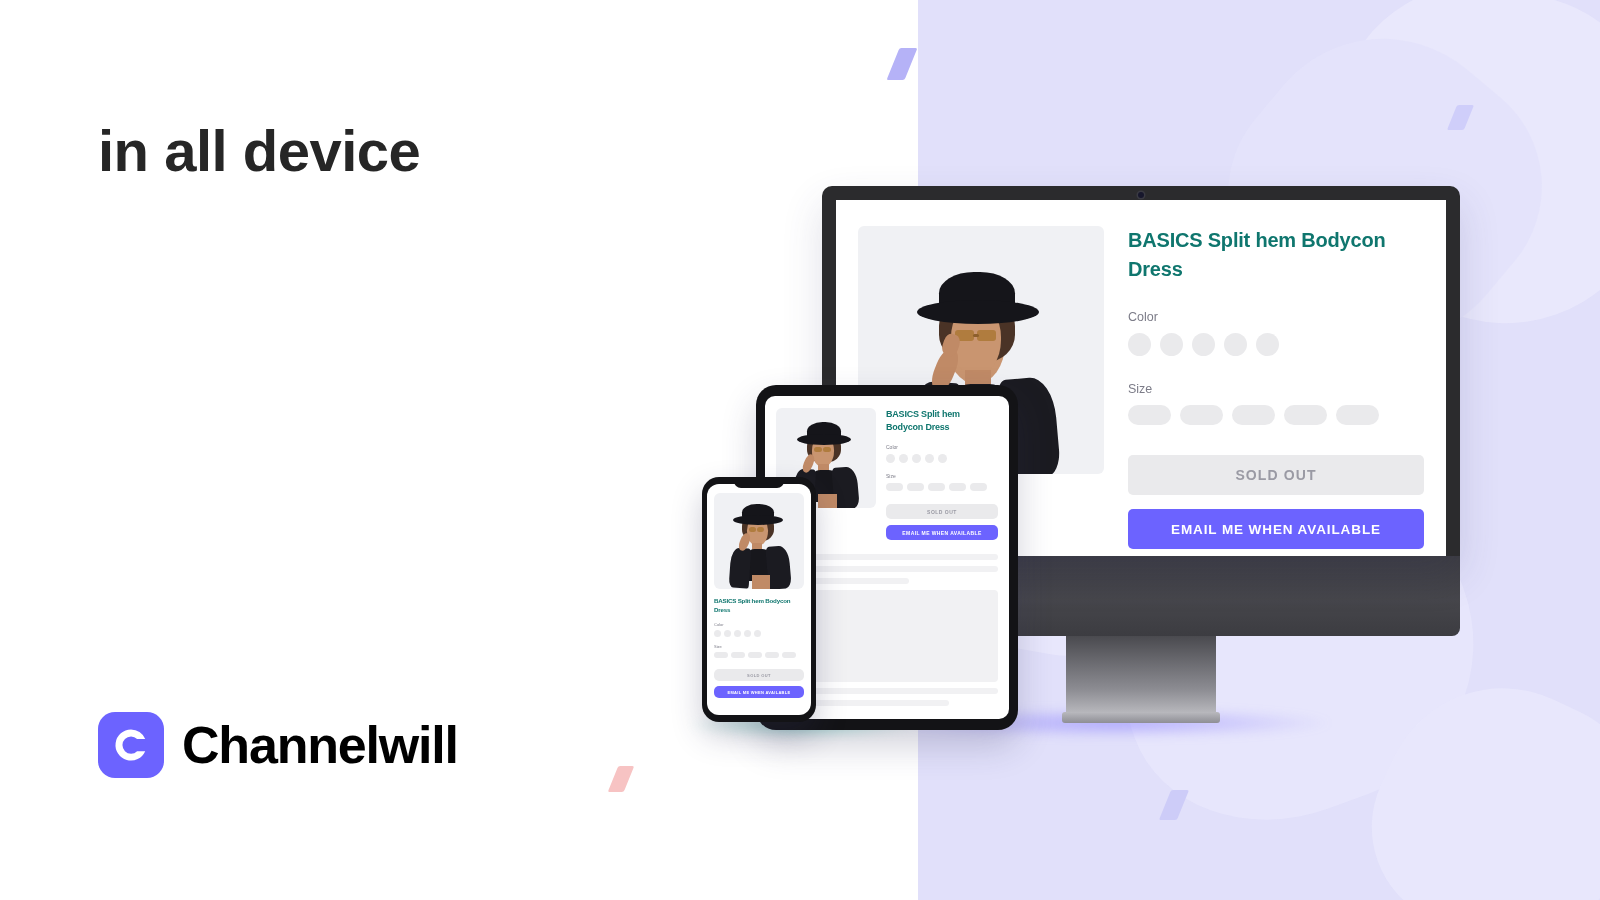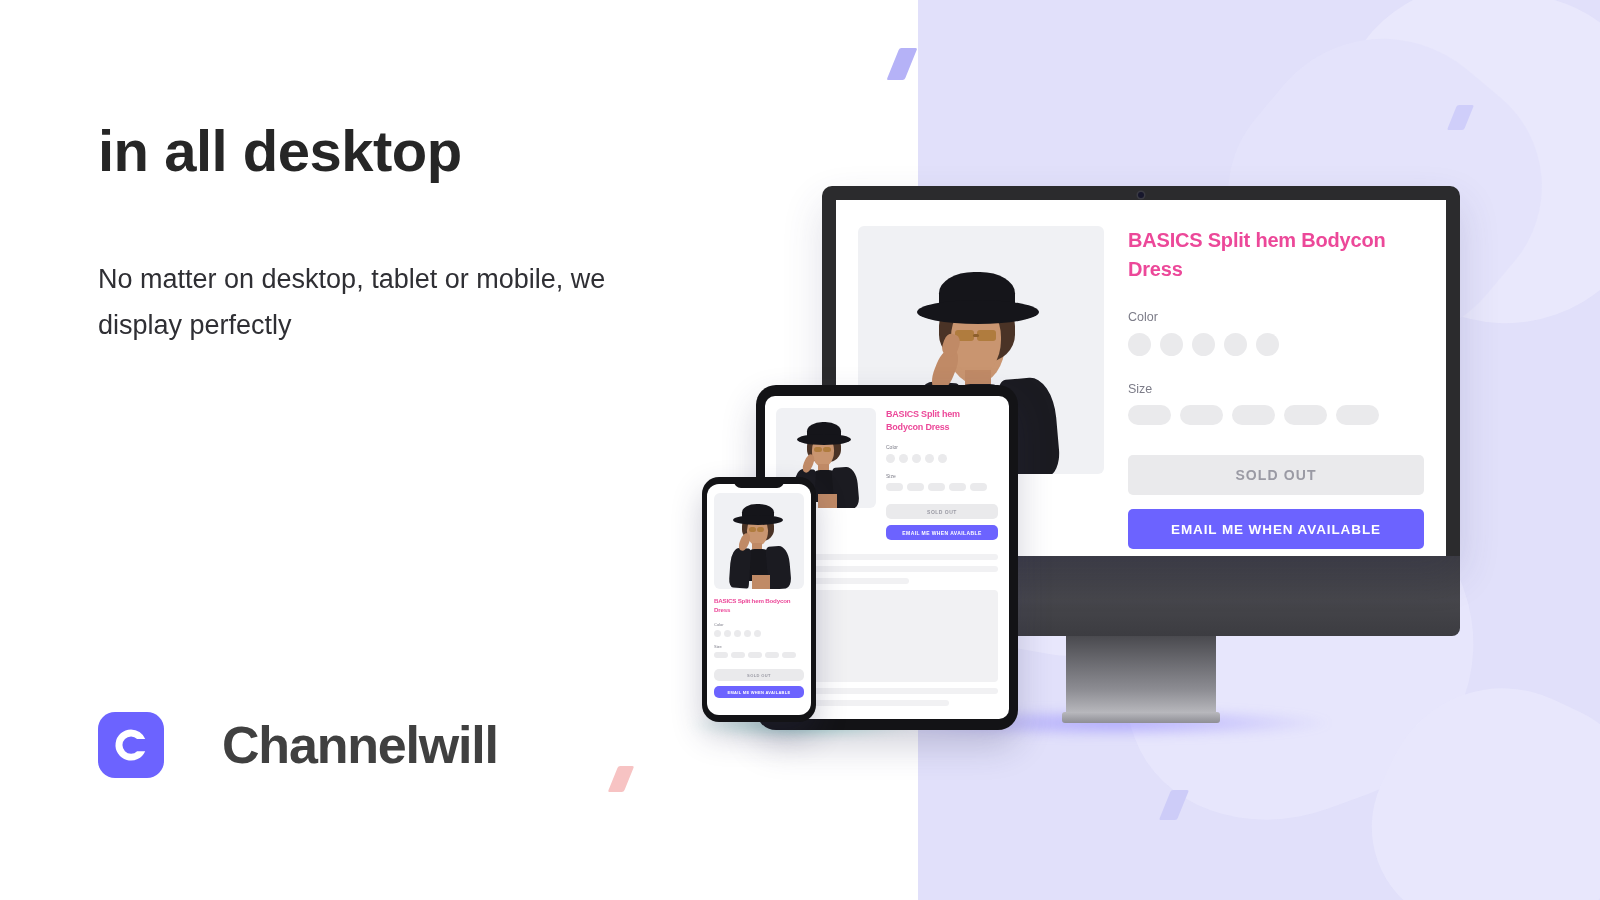--- a/index.html
+++ b/index.html
@@ -83,21 +83,21 @@
   
   .logo-row {
     position: absolute; left: 98px; top: 712px;
     display: flex; align-items: center; gap: 18px;
   }
   .logo-mark {
     width: 66px; height: 66px; border-radius: 17px; background: #6c63ff;
     display: flex; align-items: center; justify-content: center; flex: none;
   }
   .logo-word {
-    font-size: 52px; font-weight: 700; color: #404040; letter-spacing: -1.2px; margin-left: 40px;
+    font-size: 52px; font-weight: 700; color: #000000; letter-spacing: -1.2px;
   }
 
   
   .monitor { position: absolute; left: 822px; top: 186px; width: 638px; }
   .mon-bezel {
     width: 638px; height: 370px; background: #2b2b2d;
     border-radius: 10px 10px 0 0; padding: 14px 14px 0 14px;
     position: relative;
     box-shadow: 0 18px 40px rgba(60,60,110,.16);
   }
@@ -125,21 +125,21 @@
     border-radius: 3px;
   }
 
   
   .prod-photo {
     background: #f0f1f4; border-radius: 6px; position: relative; overflow: hidden;
     flex: none;
   }
   .prod-info { flex: 1; min-width: 0; }
   .prod-title {
-    font-weight: 700; color: #ec4899; letter-spacing: -.2px;
+    font-weight: 700; color: #0f766e; letter-spacing: -.2px;
   }
   .opt-label { color: #7c7c88; font-weight: 400; }
   .swatch-row { display: flex; }
   .sw-circle { border-radius: 50%; background: #eaeaec; flex: none; }
   .sw-pill { border-radius: 999px; background: #eaeaec; flex: none; }
   .btn-sold {
     background: #eaeaec; color: #9a9aa4; text-align: center;
     font-weight: 600; border-radius: 5px; display: flex;
     align-items: center; justify-content: center;
   }
@@ -255,23 +255,22 @@
     </div>
   <div class="diamond dia-3">
       <i></i>
     </div>
   <div class="diamond dia-4">
       <i></i>
     </div>
 
   <div class="copy">
     <div class="headline">
-      <span class="l2">in all desktop</span>
-    </div>
-    <p class="subcopy">No matter on desktop, tablet or mobile, we display perfectly</p>
+      <span class="l2">in all device</span>
+    </div>
   </div>
 
   <div class="logo-row">
     <div class="logo-mark">
       <svg width="40" height="40" viewBox="0 0 40 40" aria-hidden="true">
         <path d="M20 4.5a15.5 15.5 0 1 0 14.2 21.7h-8.1A8.6 8.6 0 1 1 26.1 14h8.1A15.5 15.5 0 0 0 20 4.5Z" fill="#ffffff"></path>
       </svg>
     </div>
     <div class="logo-word">Channelwill</div>
   </div>

